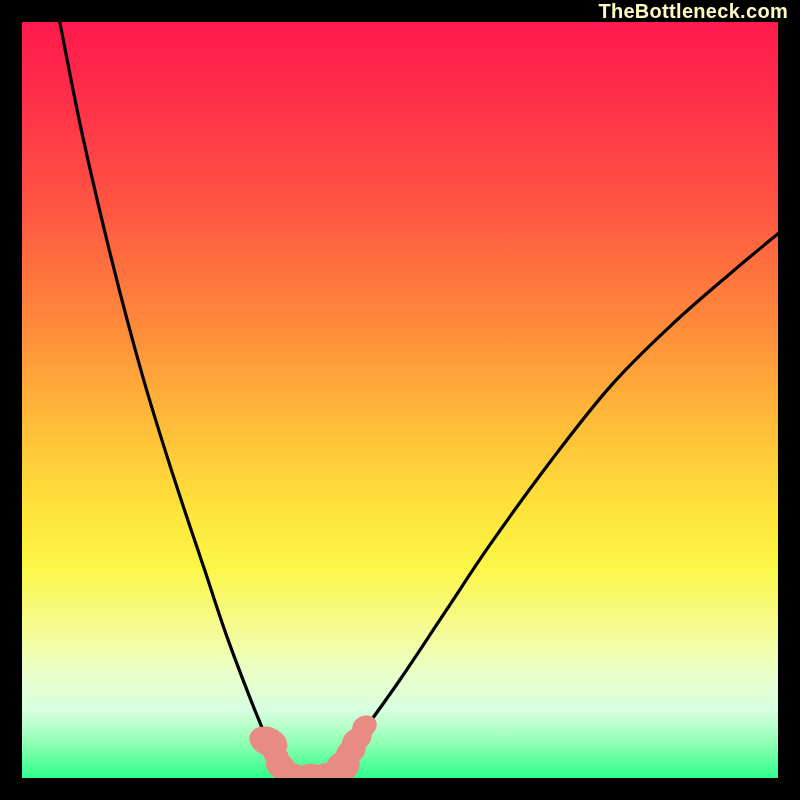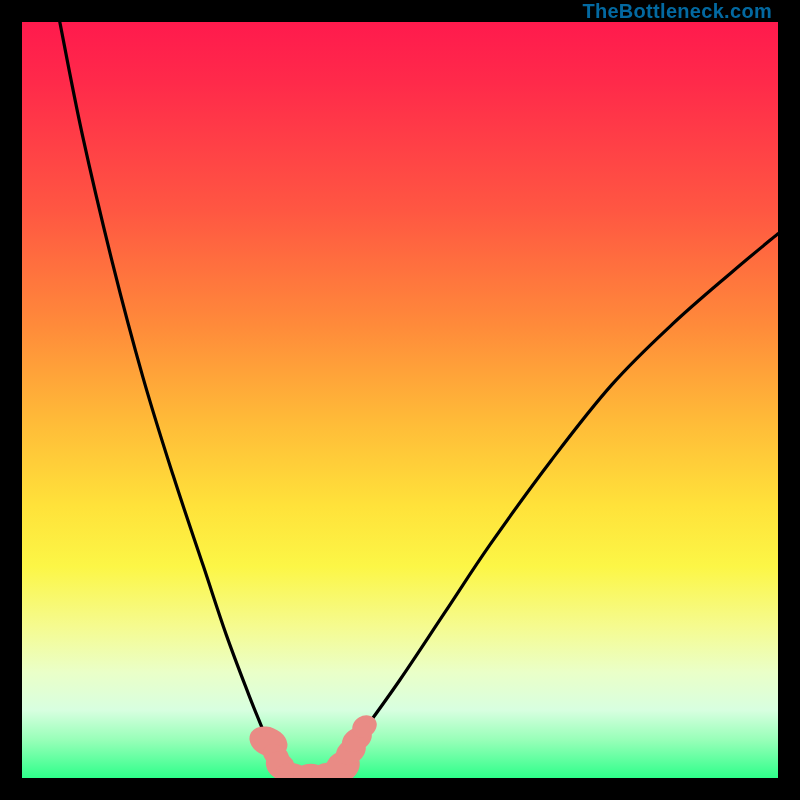--- a/index.html
+++ b/index.html
@@ -35,24 +35,24 @@
     position: absolute;
     left: 0;
     top: 0;
     width: 756px;
     height: 756px;
     display: block;
   }
   .watermark {
     position: absolute;
     top: 0px;
-    right: 28px;
+    right: 12px;
     font-size: 20px;
     font-weight: 600;
-    color: #0369a1;
+    color: #fef9c3;
     letter-spacing: 0.3px;
     user-select: none;
   }
 </style>
 </head>
 <body>
 
 <div class="frame">
   <svg class="gradient-svg" viewBox="0 0 756 756" preserveAspectRatio="none">
     <g id="curves">

